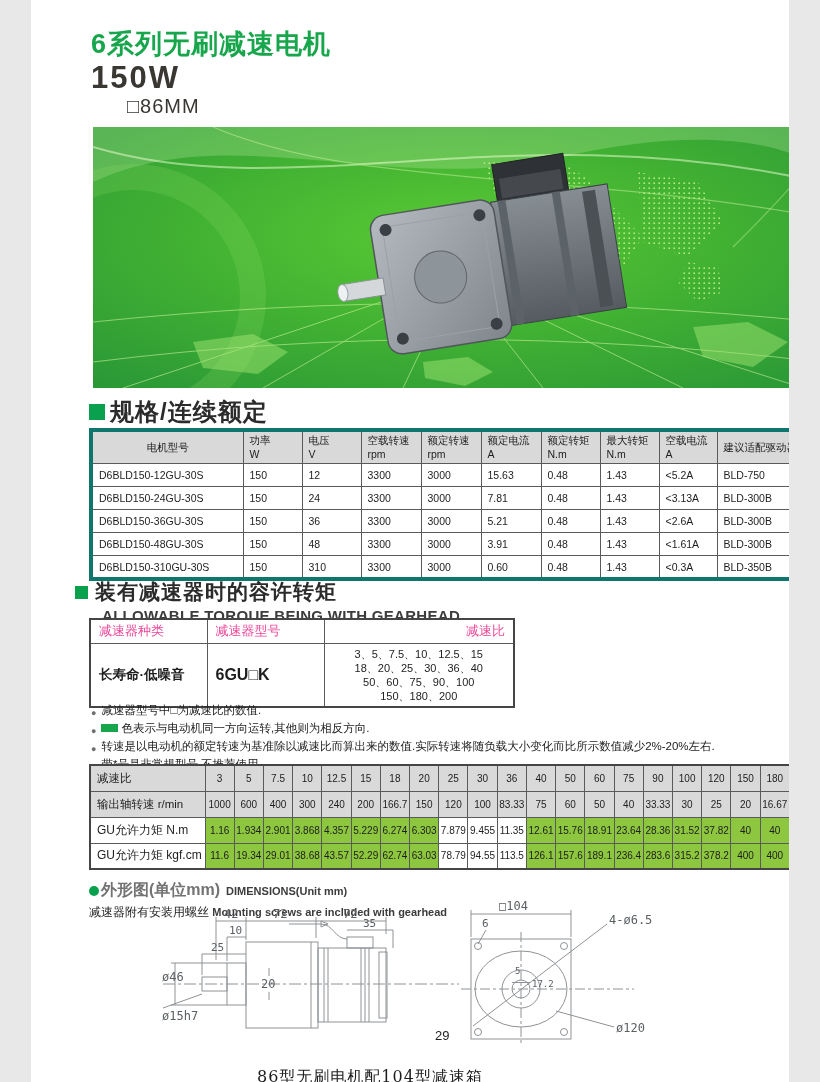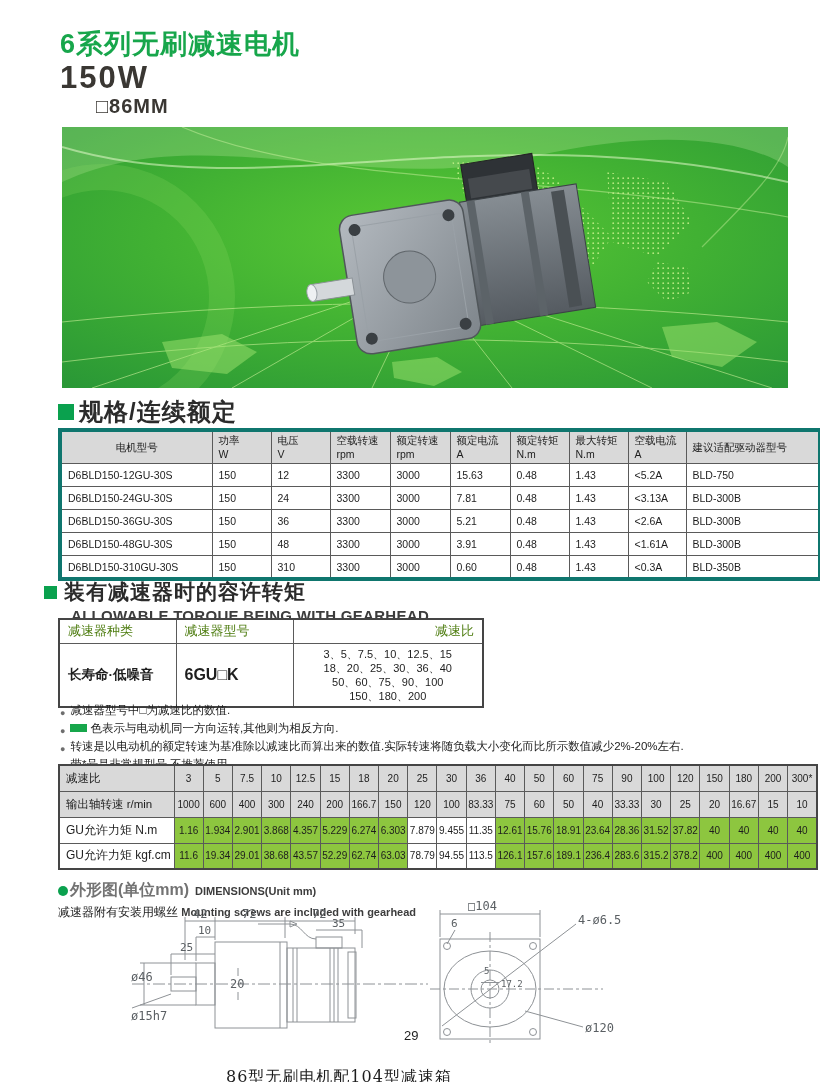--- a/index.html
+++ b/index.html
@@ -1,23 +1,23 @@
 <!DOCTYPE html>
 <html><head>
 <meta charset="utf-8">
 <style>
   * { margin:0; padding:0; box-sizing:border-box; }
   body { background:#e8e8e8; font-family:"Liberation Sans",sans-serif; }
-  .page { position:relative; width:820px; height:1082px; background:#ffffff; margin:0 auto; overflow:hidden; }
+  .page { position:relative; width:758px; height:1082px; background:#ffffff; margin:0 auto; overflow:hidden; }
 
   
   .hdr { position:absolute; left:60px; top:26px; }
   .hdr .series { font-size:27px; font-weight:bold; color:#17a64b; letter-spacing:1px; }
   .hdr .power { font-size:31px; font-weight:bold; color:#3a3733; letter-spacing:2px; line-height:1.05; }
-  .hdr .frame { font-size:20px; font-weight:bold; color:#3a3733; letter-spacing:1px;padding-left:36px; }
+  .hdr .frame { font-size:20px; font-weight:normal; color:#3a3733; letter-spacing:1px;padding-left:36px; }
 
   
   .banner { position:absolute; left:62px; top:127px; width:726px; height:261px; }
 
   
   .sec1 { position:absolute; left:58px; top:396px; display:flex; align-items:baseline; }
   .sq { display:inline-block; width:16px; height:16px; background:#0aa14e; margin-right:5px; align-self:center; }
   .sec1 .cn { font-size:24px; font-weight:bold; color:#2b2b2b; letter-spacing:1px; }
   .sec1 .en { font-size:14.5px; font-weight:bold; color:#3c3c3c; margin-left:8px; letter-spacing:.5px; }
 
@@ -32,21 +32,21 @@
   td, th { border:1px solid #5a5a5a; overflow:hidden; white-space:nowrap; }
 
   
   .specs { position:absolute; left:58px; top:428px; width:760px; border:4px solid #0f766e; }
   .specs th { background:#d9d9d9; font-weight:normal; font-size:10.5px; color:#1d1d1d; height:32px; text-align:left; padding:2px 0 2px 6px; line-height:1.3; vertical-align:middle; }
   .specs th.c { text-align:center; padding-left:0; }
   .specs td { font-size:10.5px; color:#1d1d1d; height:23px; padding-left:6px; background:#fff; }
 
   
   .ghead { position:absolute; left:58px; top:618px; width:424px; border:2px solid #454545; }
-  .ghead th { background:#fff; font-weight:normal; font-size:13px; color:#4d7c0f; height:24px; text-align:left; padding:2px 8px;margin-left:41px; }
+  .ghead th { background:#fff; font-weight:normal; font-size:13px; color:#ec4899; height:24px; text-align:left; padding:2px 8px;margin-left:41px; }
   .ghead th.r { text-align:right; }
   .ghead td { background:#fff; vertical-align:middle; }
   .ghead td.type { font-size:13.5px; font-weight:bold; color:#1d1d1d; padding-left:8px; height:62px; }
   .ghead td.model { font-size:16px; font-weight:bold; color:#1d1d1d; padding-left:8px; }
   .ghead td.ratios { font-size:11px; color:#1d1d1d; text-align:center; padding:3px 6px; line-height:14px; white-space:normal; }
 
   
   .notes { position:absolute; left:58px; top:703px; width:760px; }
   .note { display:flex; align-items:flex-start; font-size:11.5px; color:#222; line-height:15px; }
   .note .blt { color:#6e6e6e; font-size:9px; margin:3px 5px 0 2px; }

